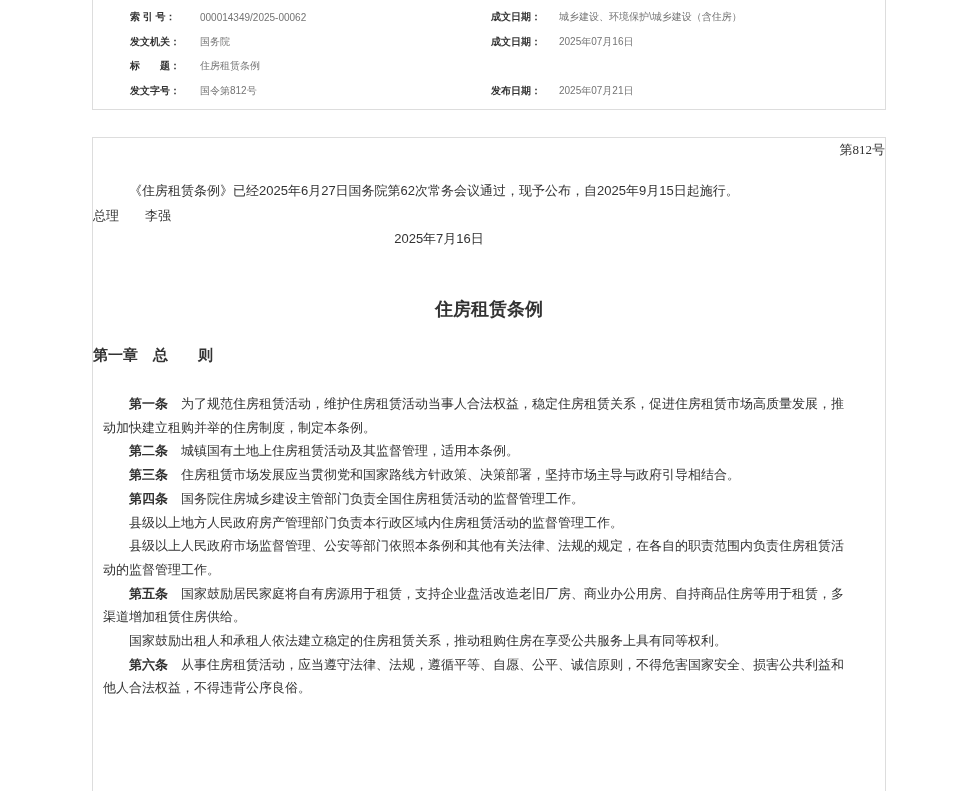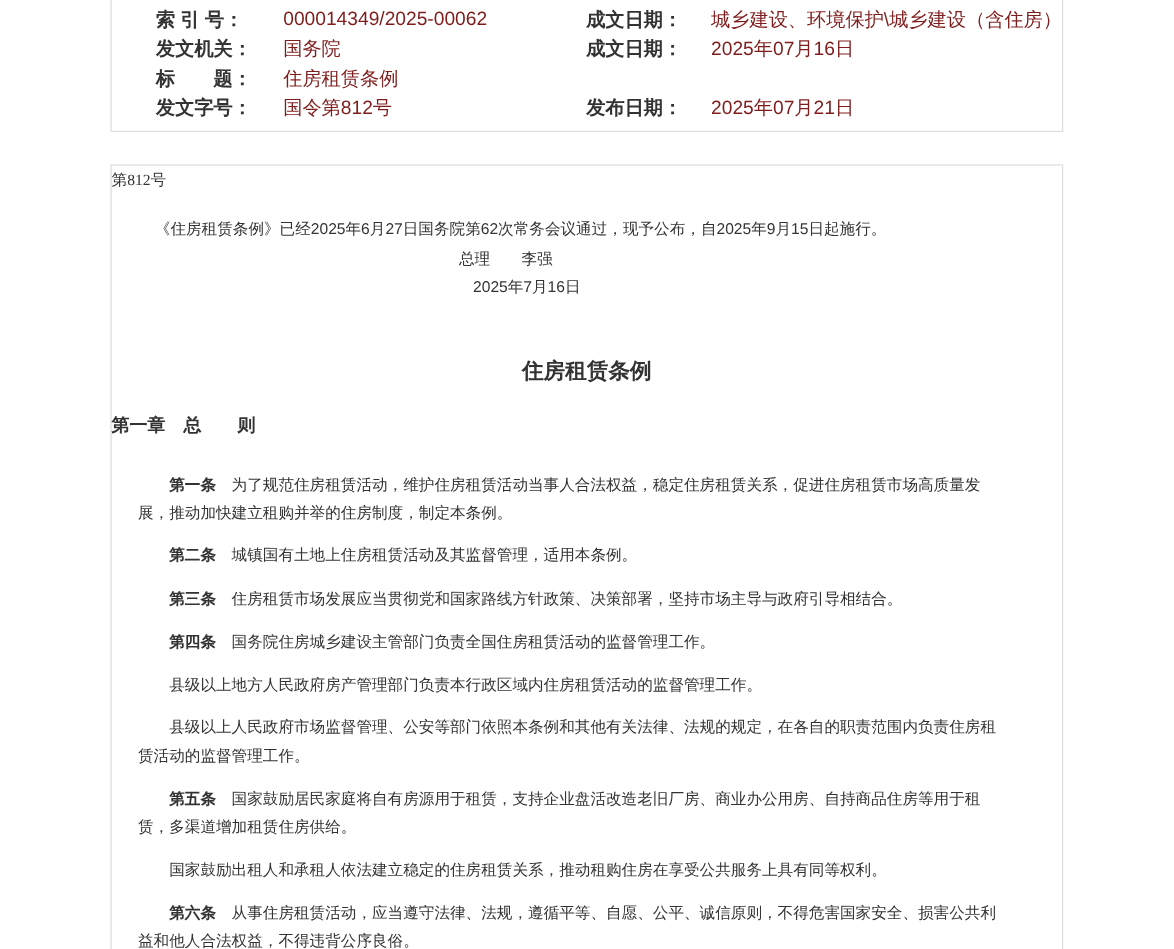--- a/index.html
+++ b/index.html
@@ -5,42 +5,42 @@
   html,body{margin:0;padding:0;background:#ffffff;}
   .page{position:relative;width:978px;height:791px;background:#ffffff;overflow:hidden;
         font-family:"Liberation Sans","DejaVu Sans",sans-serif;color:#333333;}
 
   
   .meta-box{position:absolute;left:92px;top:-12px;width:794px;height:122px;
             box-sizing:border-box;border:1px solid #dddddd;background:#ffffff;display:flex;}
   .meta-col{box-sizing:border-box;padding-top:16px;}
   .meta-col-left{width:398px;padding-left:37px;}
   .meta-col-right{flex:1;}
-  .meta-row{height:24.5px;display:flex;align-items:center;font-size:16px;white-space:nowrap;gap:36px;}
+  .meta-row{height:24.5px;display:flex;align-items:center;font-size:10px;white-space:nowrap;}
   .meta-label{font-weight:bold;flex:none;width:70px;color:#333333;}
   .meta-col-right .meta-label{width:68px;}
-  .meta-value{color:#7f1d1d;}
+  .meta-value{color:#737373;}
 
   
   .content-box{position:absolute;left:92px;top:137px;width:794px;height:700px;
                box-sizing:border-box;border:1px solid #dddddd;background:#ffffff;}
   .decree-title{margin:30px 0 0;text-align:center;font-size:21px;font-weight:bold;line-height:30px;
                 font-family:"Liberation Serif","DejaVu Serif",serif;}
-  .decree-number{margin:3px 0 0;text-align:left;font-size:13px;line-height:18px;
+  .decree-number{margin:3px 0 0;text-align:right;font-size:13px;line-height:18px;
                  font-family:"Liberation Serif","DejaVu Serif",serif;}
   .announcement{margin:20px 31px 0 10px;text-indent:2em;font-size:13px;line-height:23px;}
-  .signature{margin:2px 0 0;text-align:center;padding-right:135px;font-size:13px;line-height:23px;}
+  .signature{margin:2px 0 0;text-align:left;padding-right:135px;font-size:13px;line-height:23px;}
   .signer-name{margin-left:26px;}
   .sign-date{margin:0;text-align:center;padding-right:100px;font-size:13px;line-height:23px;}
   .reg-title{margin:46px 0 0;text-align:center;font-size:18px;font-weight:bold;line-height:26px;
              font-family:"Liberation Serif","DejaVu Serif",serif;}
   .chapter{margin:22px 0 0;font-size:15px;font-weight:bold;line-height:22px;
            font-family:"Liberation Serif","DejaVu Serif",serif;}
   .articles{margin-top:26px;padding:0 31px 0 10px;font-size:13px;line-height:23.7px;}
-  .article{margin:12px;text-indent:2em;}
+  .article{margin:0;text-indent:2em;}
   .art-num{font-weight:bold;}
 </style>
 </head>
 <body>
 
 <div class="page">
 
   <div class="meta-box">
     <div class="meta-col meta-col-left">
       <div class="meta-row">

